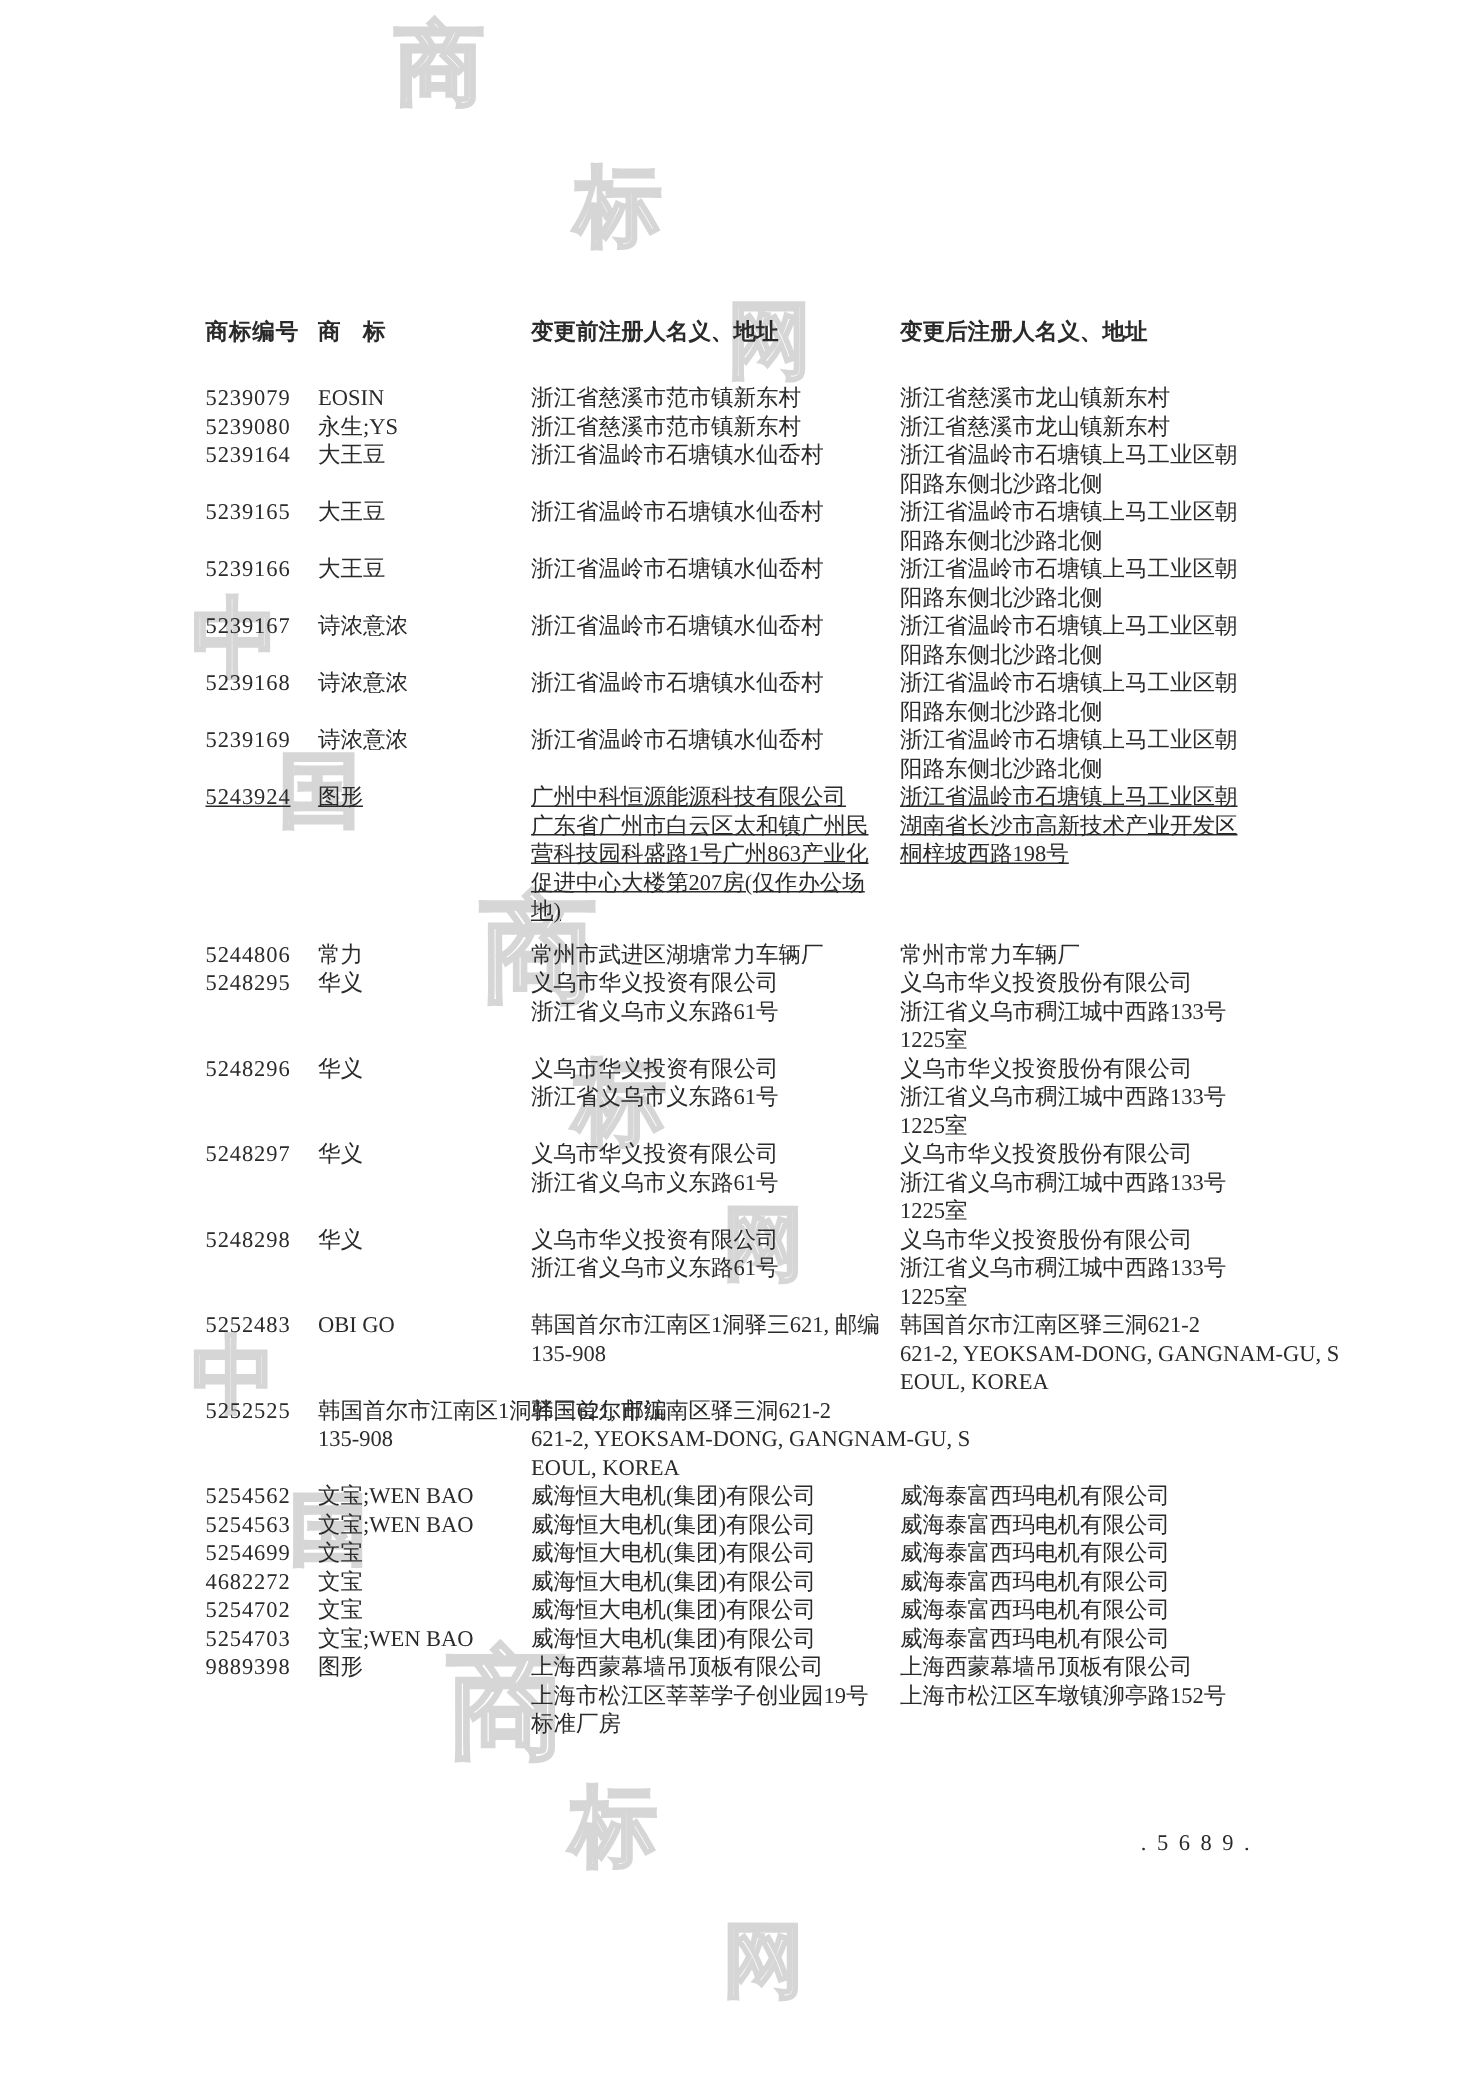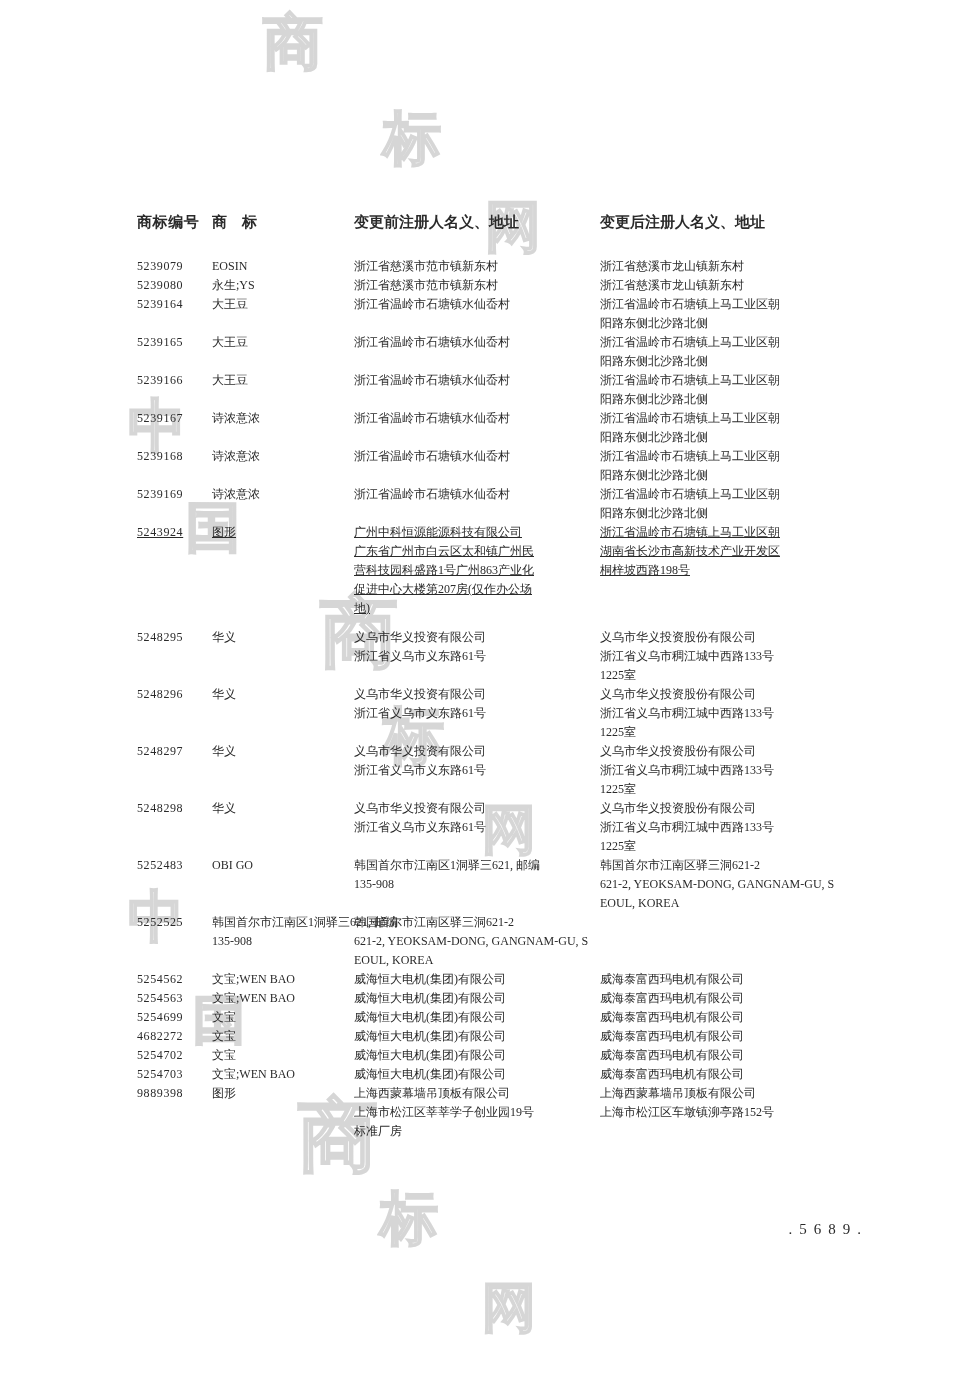--- a/index.html
+++ b/index.html
@@ -44,33 +44,33 @@
     grid-template-columns: 75px 142px 246px 259px;
     font-weight: bold;
     font-size: 15px;
     line-height: 19px;
     margin-bottom: 25px;
     white-space: nowrap;
   }
   .row {
     display: grid;
     grid-template-columns: 75px 142px 246px 259px;
-    font-size: 12px;
+    font-size: 15px;
     line-height: 19px;
   }
   
   .tbody .row:nth-child(9) { margin-bottom: 10px; text-decoration: underline; }
   .c1 { letter-spacing: 0.6px; white-space: nowrap; }
   .c2 { white-space: nowrap; }
   .c3, .c4 { white-space: nowrap; }
   .c3 .line, .c4 .line { white-space: nowrap; }
   .page-number {
     position: absolute;
     top: 1221px;
-    right: 112px;
+    right: 140px;
     font-size: 15px;
     letter-spacing: 7px;
     color: #2a2a2a;
     z-index: 1;
   }
 </style>
 </head>
 <body>
 
 <div class="page">
@@ -203,20 +203,30 @@
             <div class="line">促进中心大楼第207房(仅作办公场</div>
             <div class="line">地)</div>
           </div>
     <div class="c4">
             <div class="line">浙江省温岭市石塘镇上马工业区朝</div>
             <div class="line">湖南省长沙市高新技术产业开发区</div>
             <div class="line">桐梓坡西路198号</div>
           </div>
   </div>
 
+  <div class="row">
+    <div class="c1">5244806</div>
+    <div class="c2">常力</div>
+    <div class="c3">
+            <div class="line">常州市武进区湖塘常力车辆厂</div>
+          </div>
+    <div class="c4">
+            <div class="line">常州市常力车辆厂</div>
+          </div>
+  </div>
 
   <div class="row">
     <div class="c1">5248295</div>
     <div class="c2">华义</div>
     <div class="c3">
             <div class="line">义乌市华义投资有限公司</div>
             <div class="line">浙江省义乌市义东路61号</div>
           </div>
     <div class="c4">
             <div class="line">义乌市华义投资股份有限公司</div>

